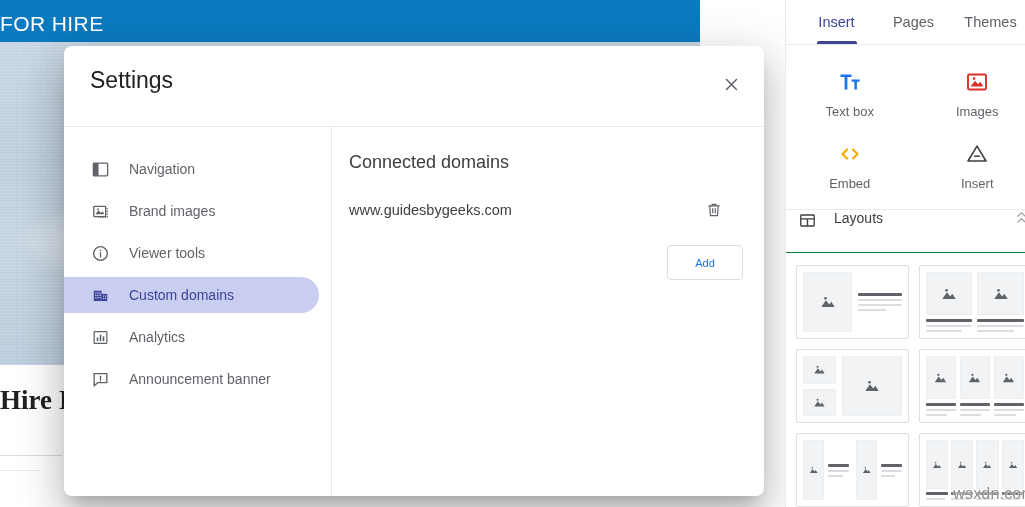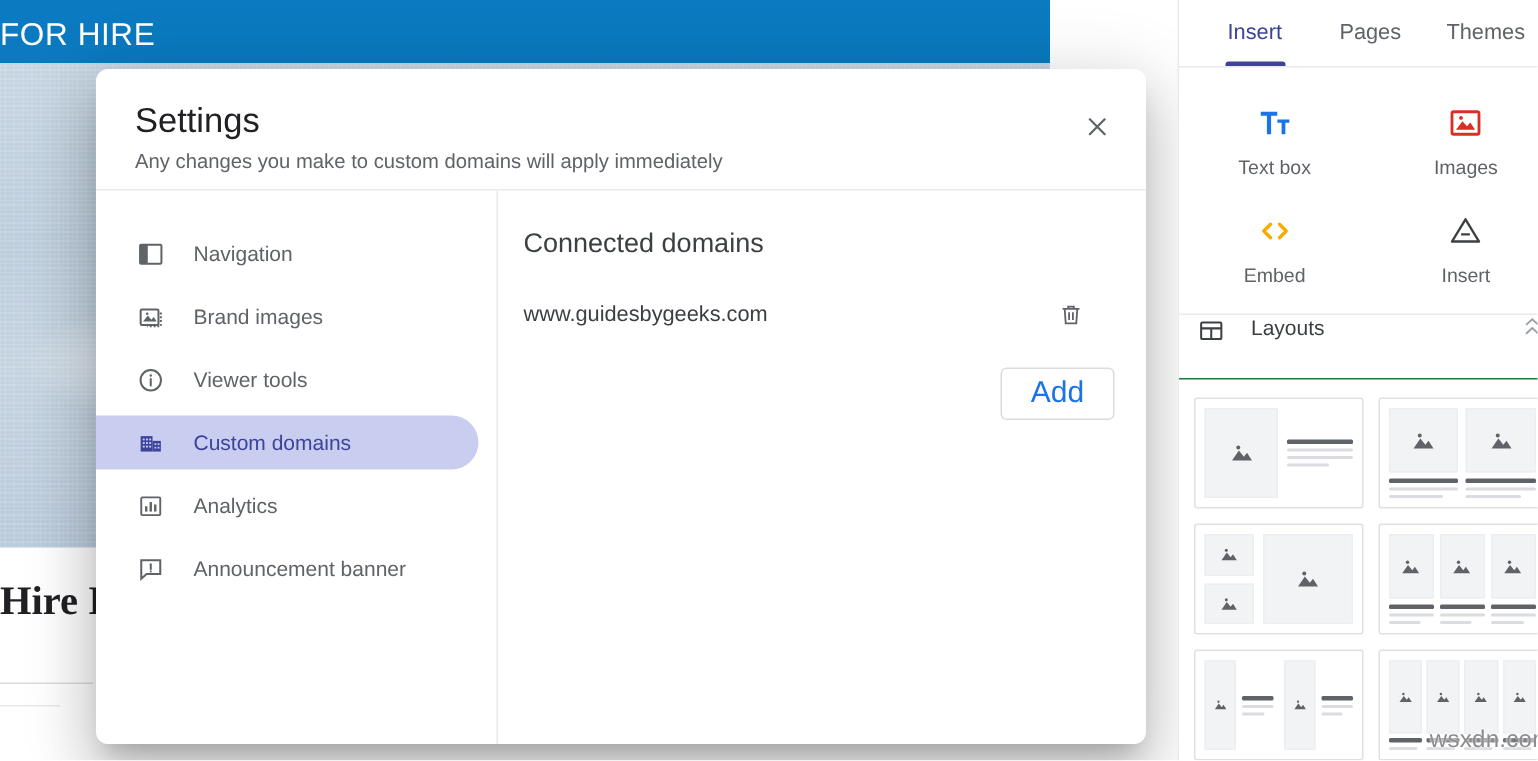--- a/index.html
+++ b/index.html
@@ -121,21 +121,21 @@
   }
   .domain-delete {
     position: absolute; right: 20px; top: 2px;
     width: 26px; height: 26px; display:flex; align-items:center; justify-content:center;
     cursor: pointer; color: #5f6368;
   }
   .domain-delete svg { width: 18px; height: 18px; }
   .add-btn {
     position: absolute; right: 21px; top: 118px;
     width: 74px; height: 33px; border: 1px solid #dadce0; border-radius: 4px;
-    background: #fff; color: #1a73e8; font-size: 20px;
+    background: #fff; color: #1a73e8; font-size: 11px;
     display: flex; align-items: center; justify-content: center;
     cursor: pointer; font-family: "Liberation Sans", sans-serif;
   }
 
   
   .rsb {
     position: absolute; right: 0; top: 0; width: 255px; height: 507px;
     background: #ffffff; border-left: 1px solid #e8eaed;
   }
   .rsb-tabs {
@@ -218,21 +218,20 @@
     <div class="site-hero"></div>
     <div class="site-heading">Hire I</div>
     <div class="site-rule"></div>
     <div class="site-rule2"></div>
   </div>
 
   <div class="dialog">
 
     <div class="dialog-header">
       <div class="dialog-title">Settings</div>
-      <div class="dialog-subtitle">Any changes you make to custom domains will apply immediately</div>
       <div class="dialog-close">
         <svg viewBox="0 0 24 24" fill="none" stroke="currentColor" stroke-width="2.1" stroke-linecap="round">
           <path d="M5 5 L19 19 M19 5 L5 19"></path>
         </svg>
       </div>
     </div>
     <div class="dialog-divider-h"></div>
 
     <div class="dialog-body">
       <div class="dialog-divider-v"></div>

